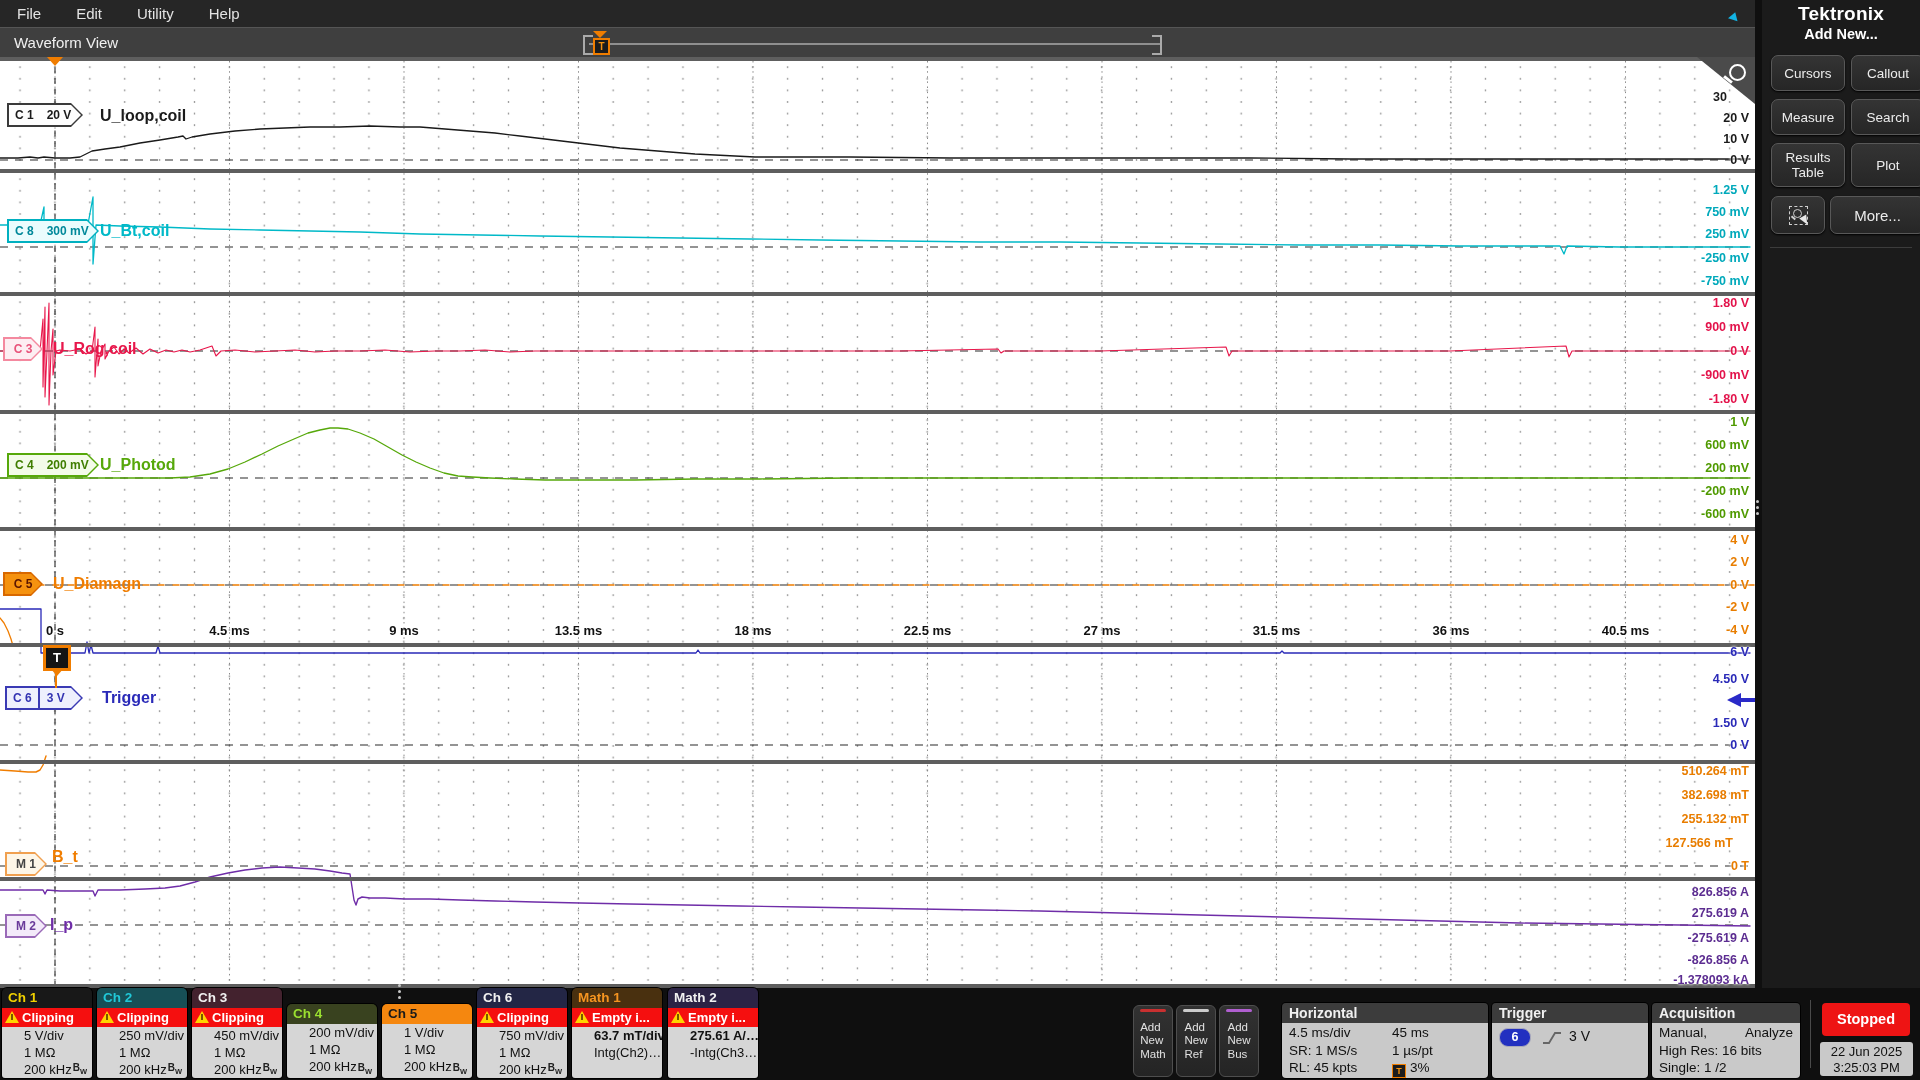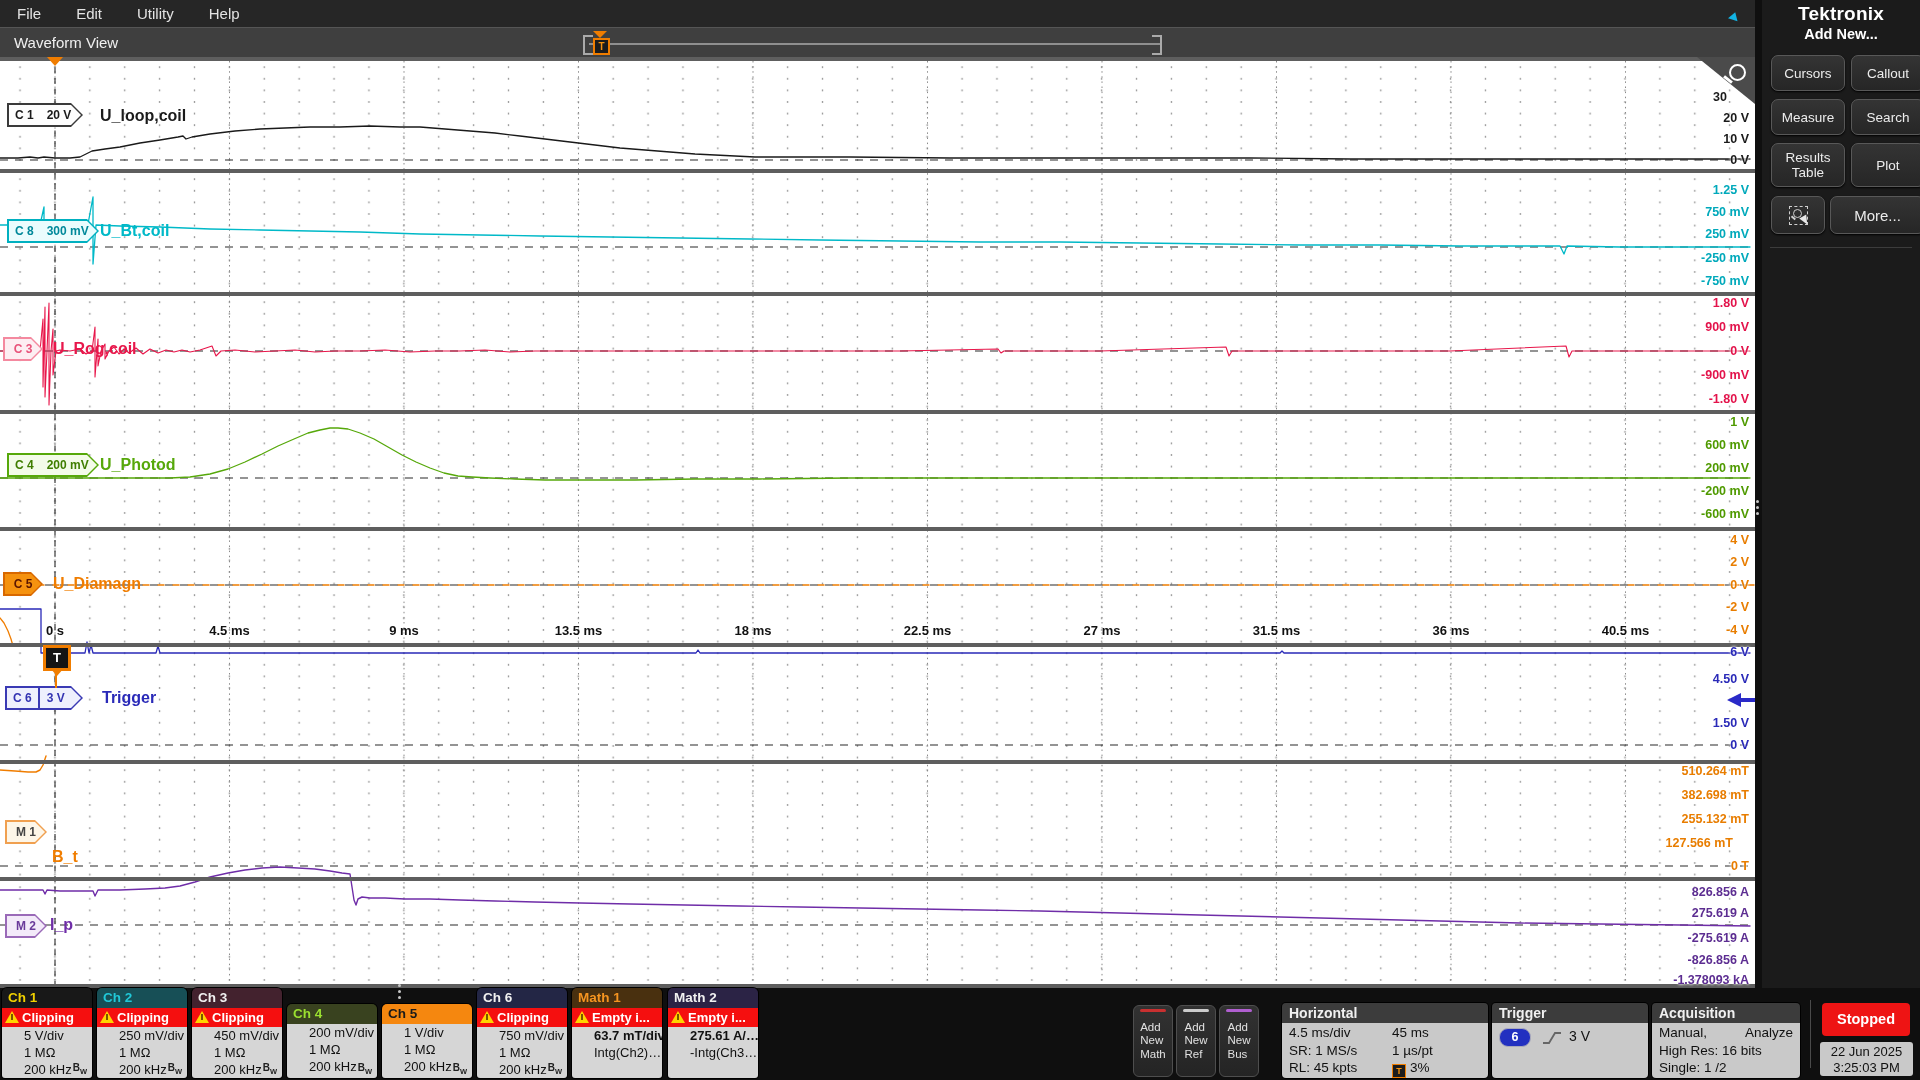--- a/index.html
+++ b/index.html
@@ -242,21 +242,21 @@
       <div class="chanlabel" style="left: 53px; top: 527px; color: rgb(240, 125, 0);">U_Diamagn</div>
       <div class="badge" style="left: 5px; top: 641px; width: 78px;">
         <div class="outer" style="background: rgb(58, 58, 180);"></div>
         <div class="inner" style="background: rgb(238, 240, 253);">
           <span class="seg1" style="color: rgb(51, 51, 178);">C 6</span>
           <span class="bsep" style="background: rgb(58, 58, 180);"></span>
           <span class="seg2" style="color: rgb(51, 51, 178);">3 V</span>
         </div>
       </div>
       <div class="chanlabel" style="left: 102px; top: 641px; color: rgb(42, 42, 184);">Trigger</div>
-      <div class="badge" style="left: 5px; top: 775px; width: 42px;">
+      <div class="badge" style="left: 5px; top: 807px; width: 42px;">
         <div class="outer" style="background: rgb(240, 160, 80);"></div>
         <div class="inner" style="background: rgb(253, 246, 232);">
           <span class="seg1" style="color: rgb(68, 68, 68); margin: 0px auto;">M 1</span>
         </div>
       </div>
       <div class="chanlabel" style="left: 52px; top: 800px; color: rgb(240, 125, 0);">B_t</div>
       <div class="badge" style="left: 5px; top: 869px; width: 42px;">
         <div class="outer" style="background: rgb(154, 106, 184);"></div>
         <div class="inner" style="background: rgb(243, 234, 249);">
           <span class="seg1" style="color: rgb(106, 58, 154); margin: 0px auto;">M 2</span>

